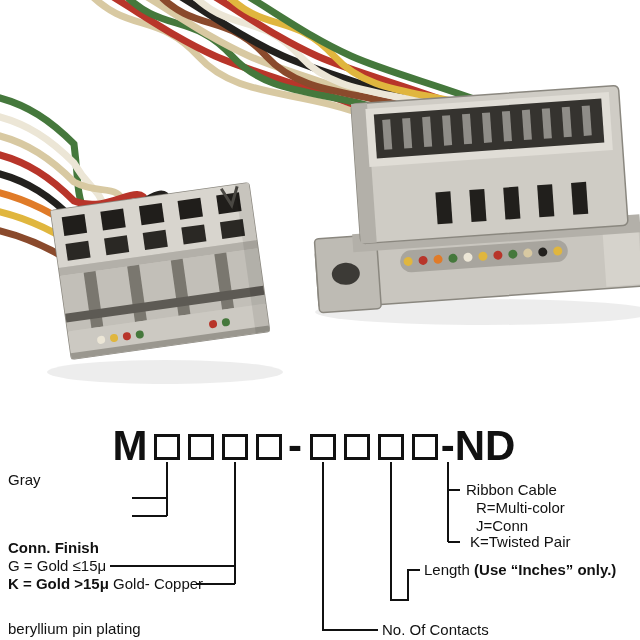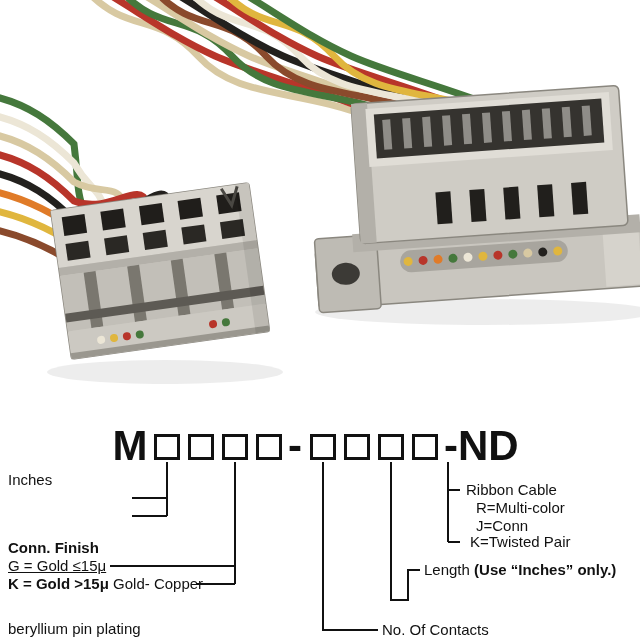--- a/index.html
+++ b/index.html
@@ -142,36 +142,36 @@
     <div class="pn-text" style="left:110px; top:-2px; width:40px;">M</div>
     <div class="box" style="left:154px;"></div>
     <div class="box" style="left:188px;"></div>
     <div class="box" style="left:222px;"></div>
     <div class="box" style="left:256px;"></div>
     <div class="pn-text" style="left:286px; top:-2px; width:18px;">-</div>
     <div class="box" style="left:310px;"></div>
     <div class="box" style="left:344px;"></div>
     <div class="box" style="left:378px;"></div>
     <div class="box" style="left:412px;"></div>
-    <div class="pn-text" style="left:444px; top:-2px; width:100px; text-align:left;">-ND</div>
+    <div class="pn-text" style="left:428px; top:-2px; width:100px; text-align:center;">-ND</div>
   </div>
 
   <svg class="lines" width="640" height="640" viewBox="0 0 640 640" fill="none" stroke="#111" stroke-width="2">
     <path d="M167 462 L167 516 M132 498 L167 498 M132 516 L167 516"></path>
     <path d="M235 462 L235 584 M110 566 L235 566 M196 584 L235 584"></path>
     <path d="M323 462 L323 630 L378 630"></path>
     <path d="M391 462 L391 600 L408 600 L408 570 L420 570"></path>
     <path d="M448 462 L448 542 M448 490 L460 490 M448 542 L460 542"></path>
   </svg>
 
-  <div class="t" style="left:8px; top:472px;">Inches</div>
+  <div class="t" style="left:8px; top:472px;">Gray</div>
 
 
   <div class="t" style="left:8px; top:540px;font-weight:bold;">Conn. Finish</div>
-  <div class="t" style="left:8px; top:558px;text-decoration:underline;">G = Gold ≤15μ</div>
+  <div class="t" style="left:8px; top:558px;">G = Gold ≤15μ</div>
   <div class="t" style="left:8px; top:576px;">
     <span class="bold">K = Gold &gt;15μ</span><span> Gold- Copper</span>
   </div>
   <div class="t" style="left:8px; top:621px;">beryllium pin plating</div>
 
   <div class="t" style="left:466px; top:482px;">Ribbon Cable</div>
   <div class="t" style="left:476px; top:500px;">R=Multi-color</div>
   <div class="t" style="left:476px; top:518px;">J=Conn</div>
   <div class="t" style="left:470px; top:534px;">K=Twisted Pair</div>
 

